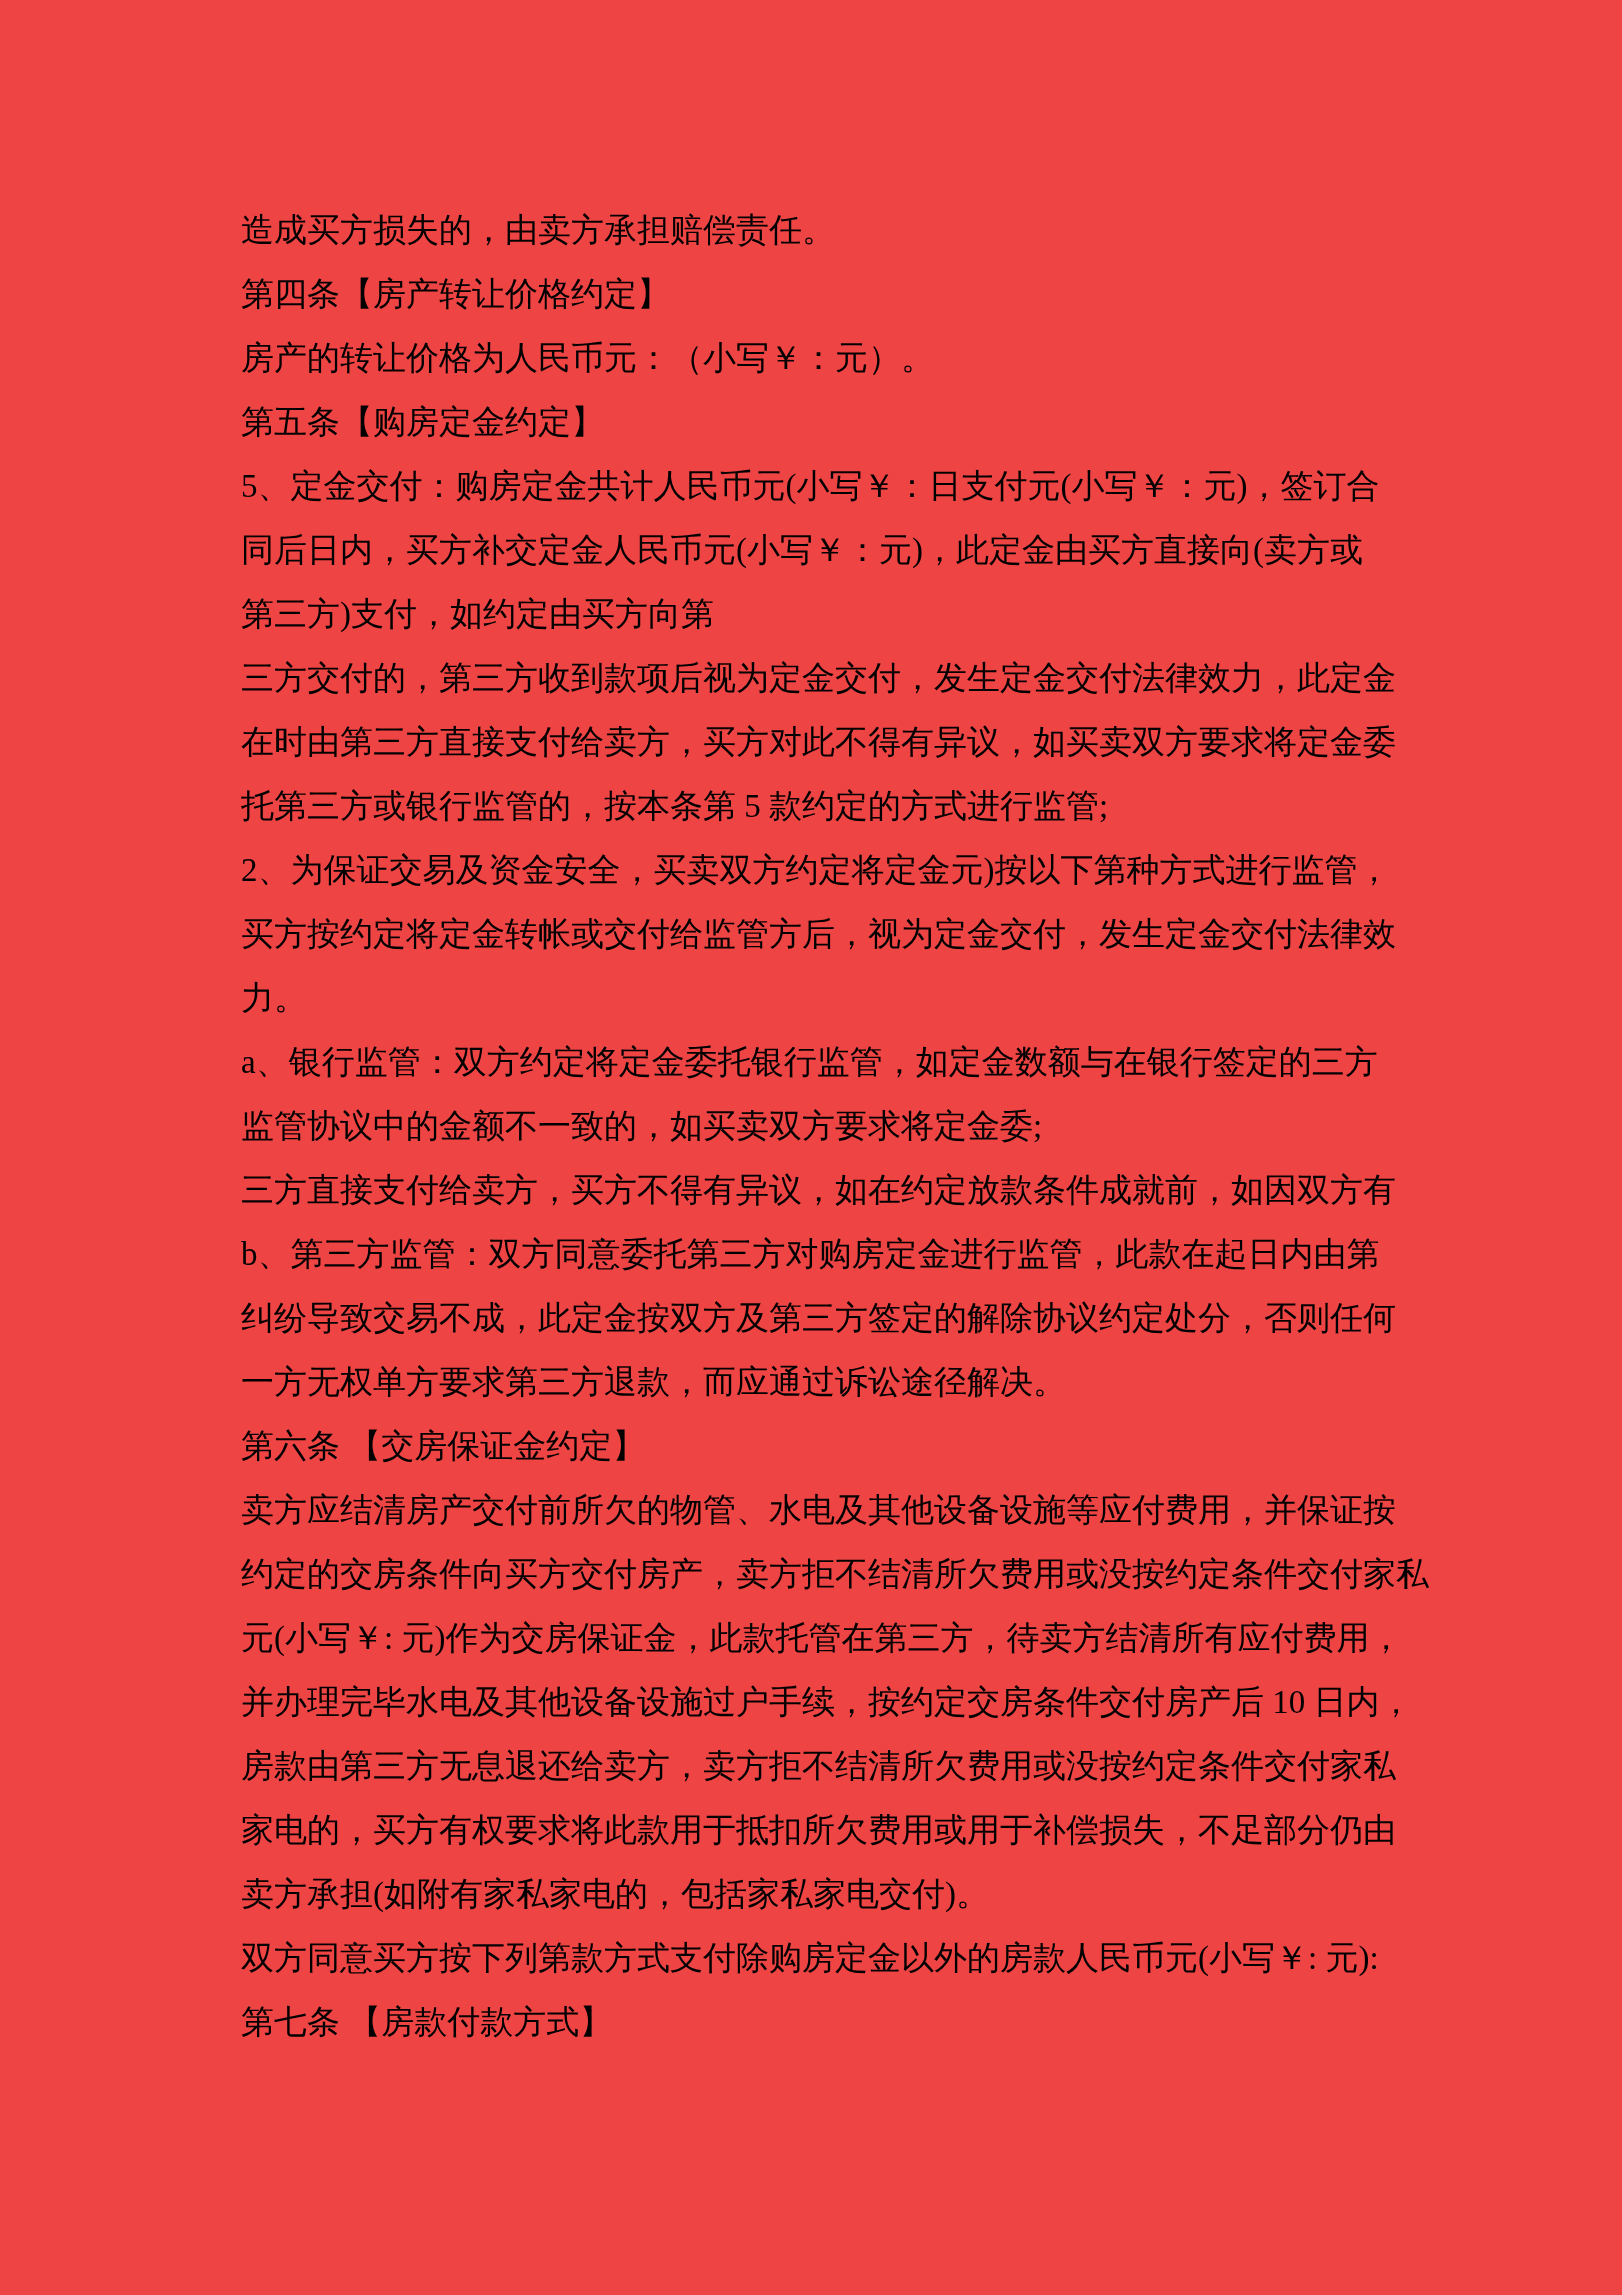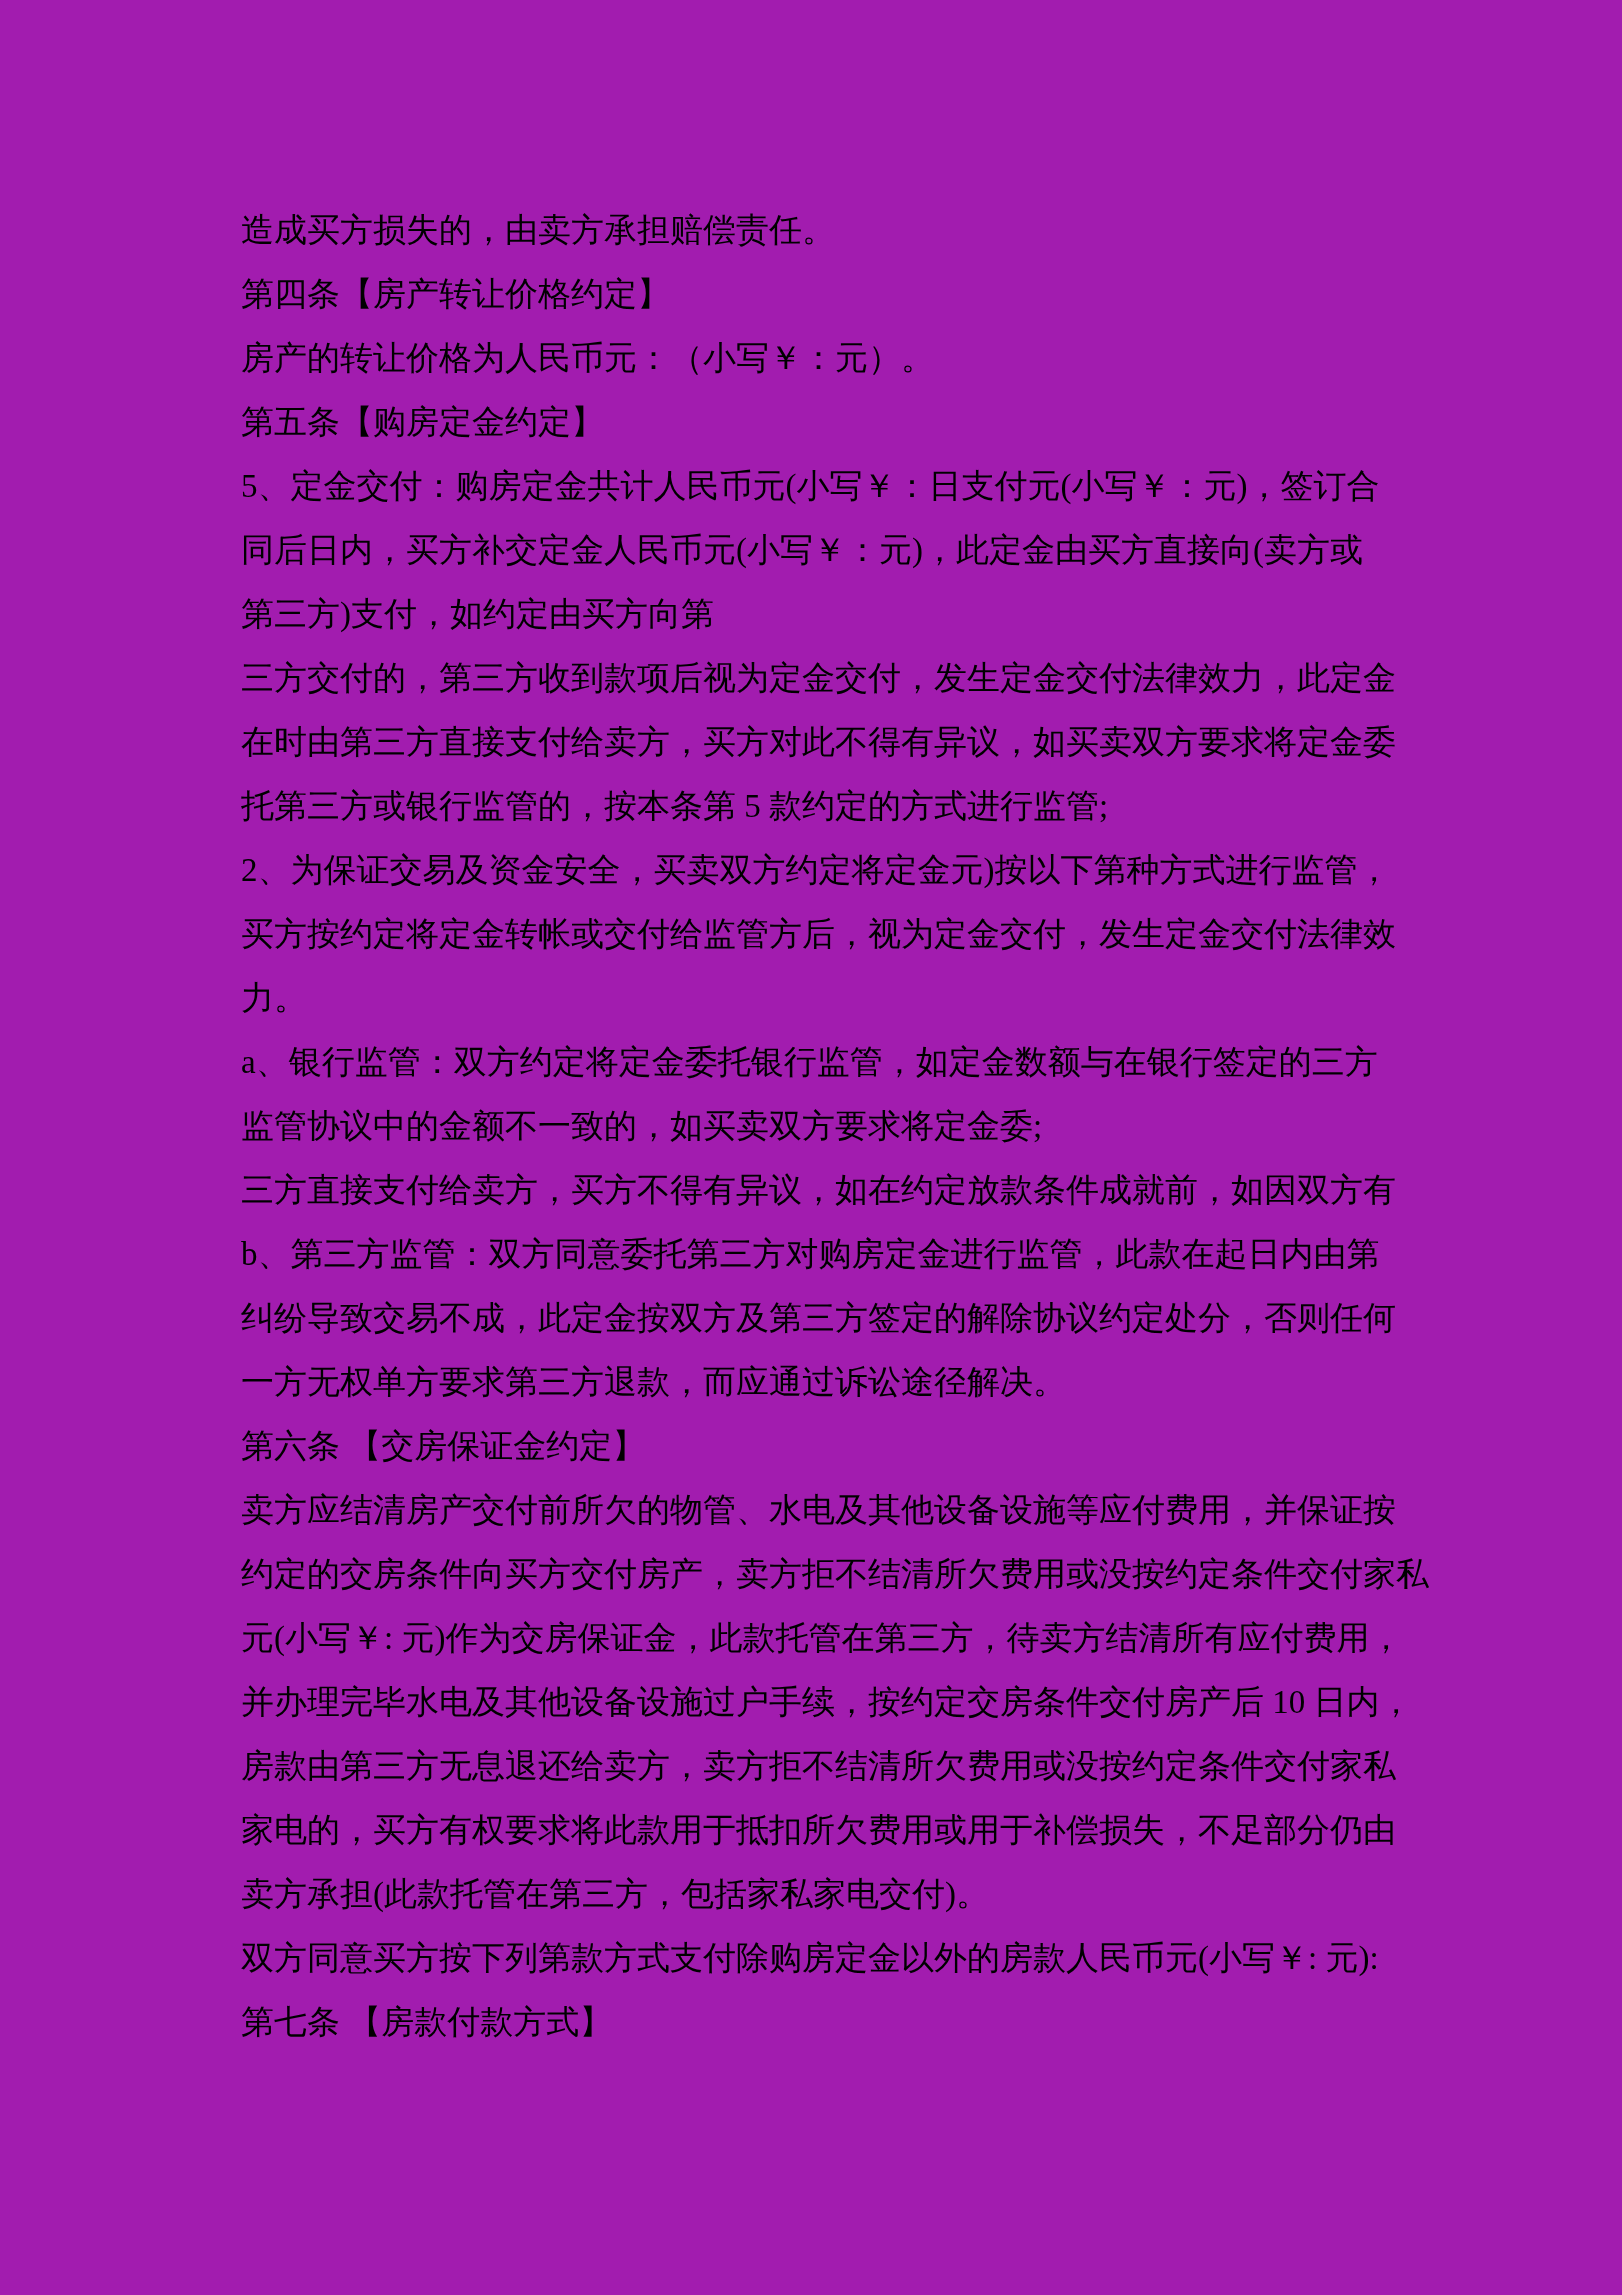--- a/index.html
+++ b/index.html
@@ -4,21 +4,21 @@
 <style>
   html, body {
     margin: 0;
     padding: 0;
     background: #ffffff;
   }
   .page {
     position: relative;
     width: 1623px;
     height: 2295px;
-    background: #a21caf;
+    background: #ef4444;
     overflow: hidden;
   }
   .text-block {
     position: absolute;
     left: 241px;
     top: 198px;
     width: 1178px;
     color: #000000;
     font-family: "Liberation Serif", "DejaVu Serif", serif;
     font-size: 33px;
@@ -54,18 +54,18 @@
     <div class="line">b、第三方监管：双方同意委托第三方对购房定金进行监管，此款在起日内由第</div>
     <div class="line">纠纷导致交易不成，此定金按双方及第三方签定的解除协议约定处分，否则任何</div>
     <div class="line">一方无权单方要求第三方退款，而应通过诉讼途径解决。</div>
     <div class="line">第六条 【交房保证金约定】</div>
     <div class="line">卖方应结清房产交付前所欠的物管、水电及其他设备设施等应付费用，并保证按</div>
     <div class="line">约定的交房条件向买方交付房产，卖方拒不结清所欠费用或没按约定条件交付家私</div>
     <div class="line">元(小写￥: 元)作为交房保证金，此款托管在第三方，待卖方结清所有应付费用，</div>
     <div class="line">并办理完毕水电及其他设备设施过户手续，按约定交房条件交付房产后 10 日内，</div>
     <div class="line">房款由第三方无息退还给卖方，卖方拒不结清所欠费用或没按约定条件交付家私</div>
     <div class="line">家电的，买方有权要求将此款用于抵扣所欠费用或用于补偿损失，不足部分仍由</div>
-    <div class="line">卖方承担(此款托管在第三方，包括家私家电交付)。</div>
+    <div class="line">卖方承担(如附有家私家电的，包括家私家电交付)。</div>
     <div class="line">双方同意买方按下列第款方式支付除购房定金以外的房款人民币元(小写￥: 元):</div>
     <div class="line">第七条 【房款付款方式】</div>
   </div>
 </div>
 
 
 </body></html>

